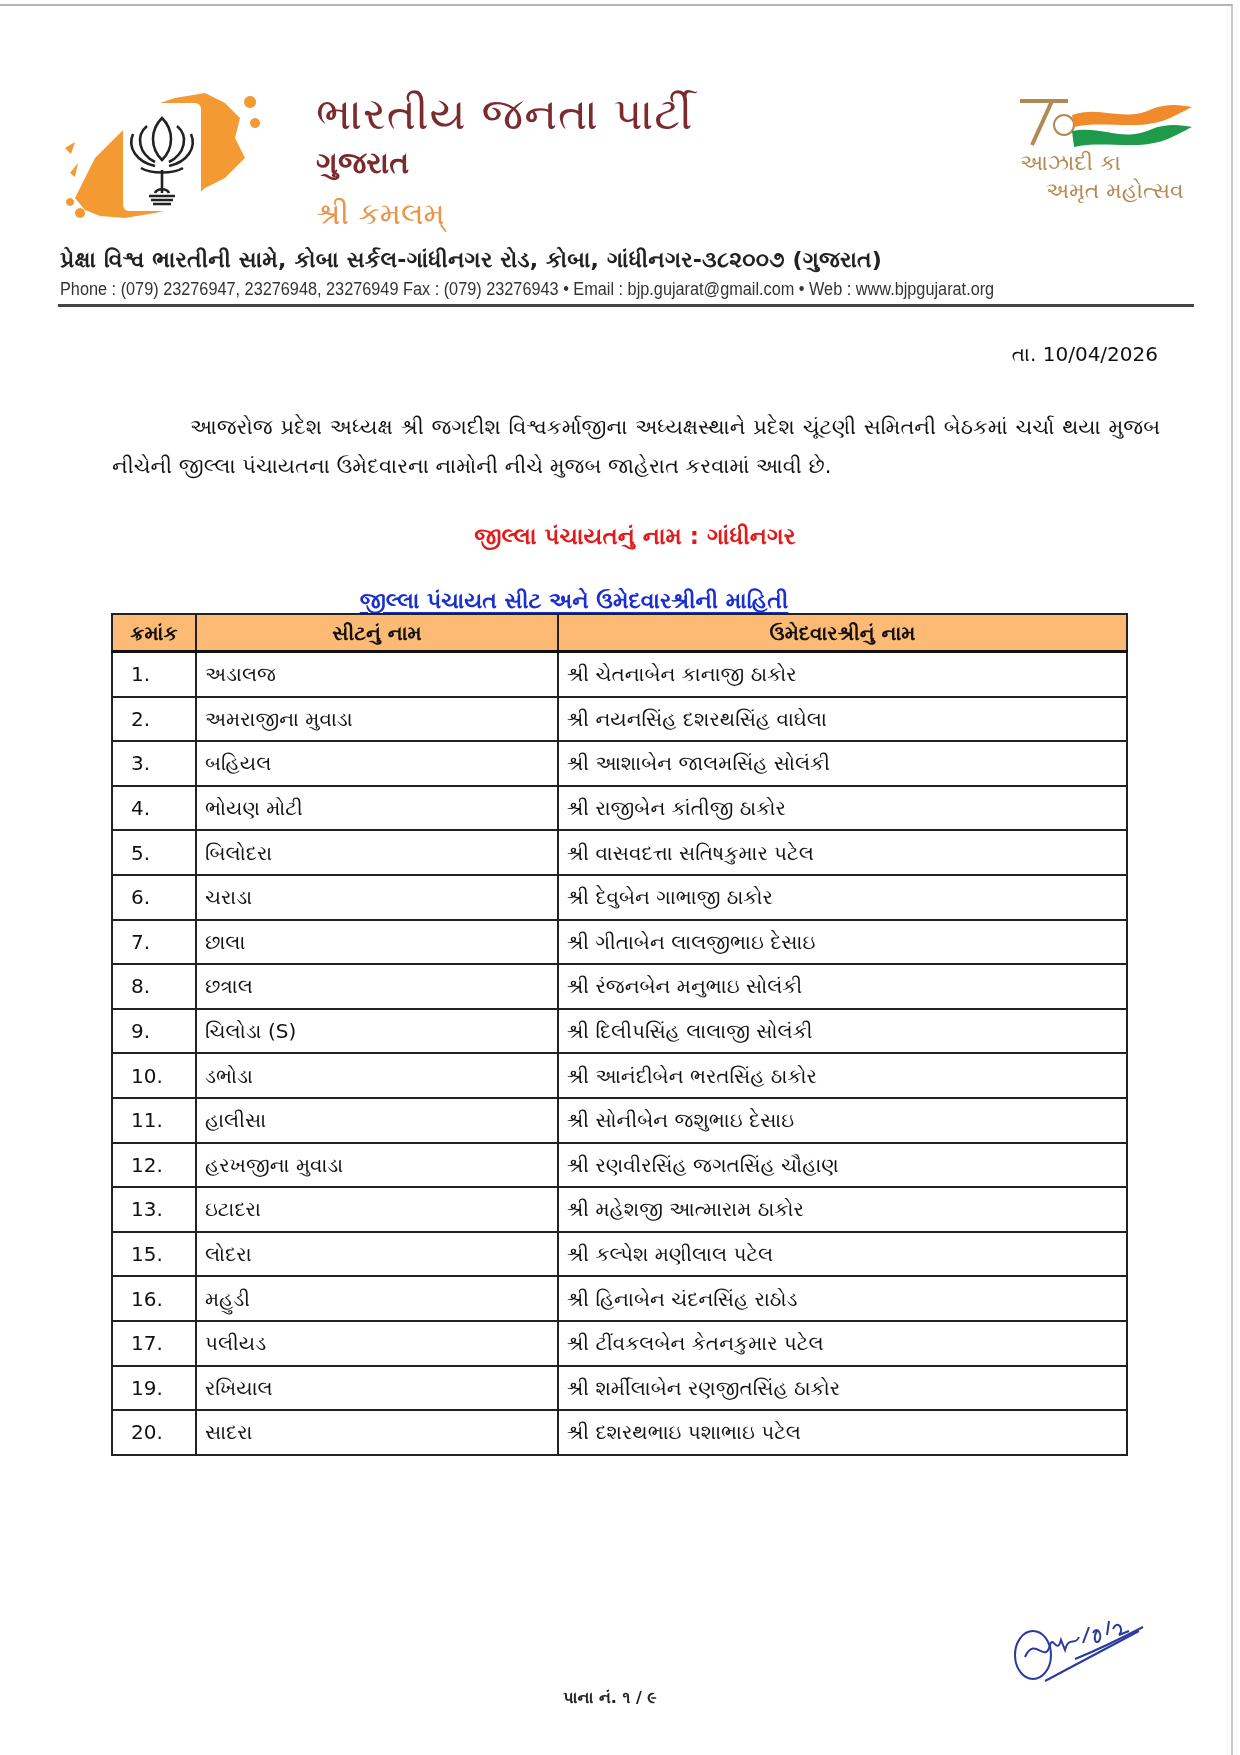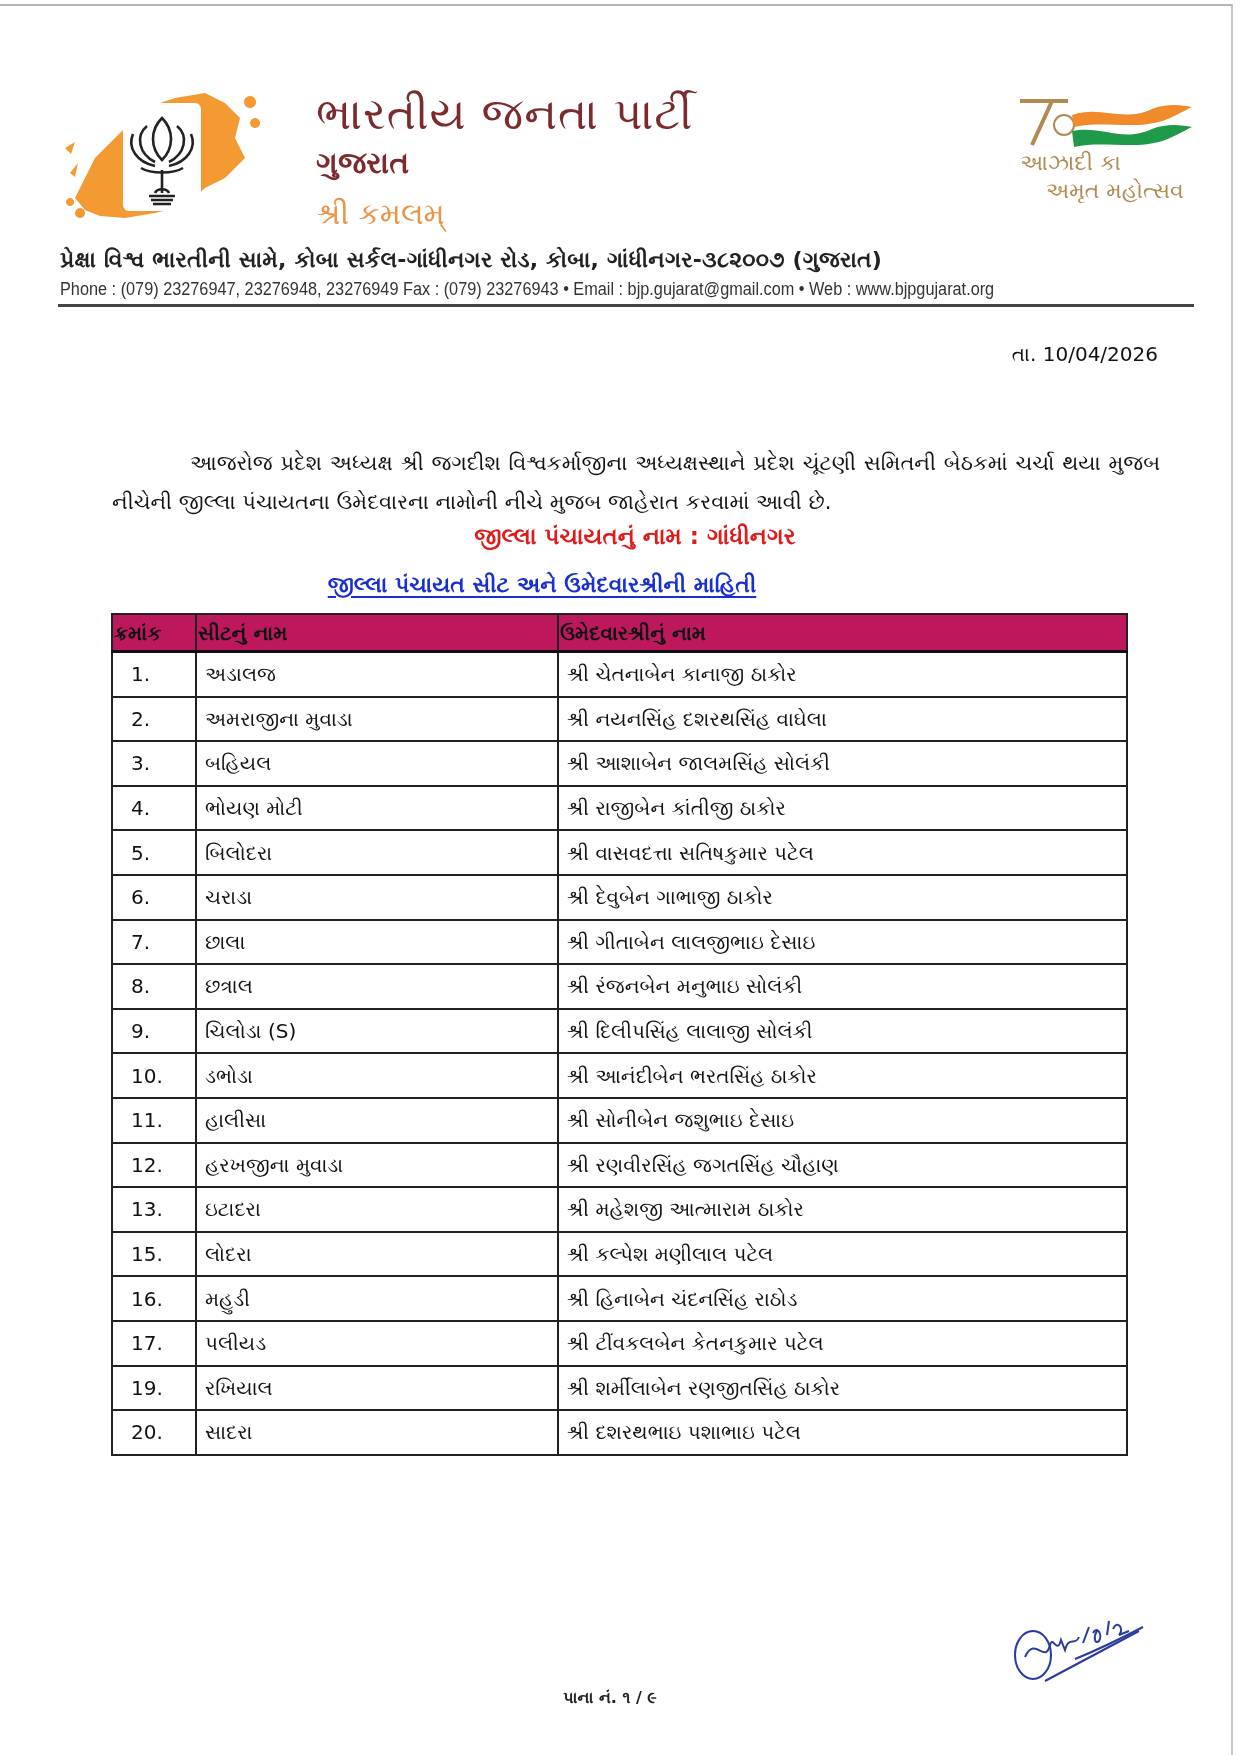--- a/index.html
+++ b/index.html
@@ -16,29 +16,29 @@
   .azadi { position: absolute; left: 1012px; top: 95px; width: 200px; height: 120px; }
   .azadi-line1 { position: absolute; left: 1020px; top: 150px; font-size: 22px; color: #b08a52; white-space: nowrap; }
   .azadi-line2 { position: absolute; left: 1046px; top: 178px; font-size: 22px; color: #b08a52; white-space: nowrap; }
   .address { position: absolute; left: 60px; top: 247px; font-size: 22px; font-weight: bold; color: #222;
              white-space: nowrap; letter-spacing: 0.2px; }
   .contact { position: absolute; left: 60px; top: 279px; font-family: "Liberation Sans", sans-serif;
              font-size: 17.5px; color: #333; white-space: nowrap; transform: scaleX(0.93); transform-origin: left; }
   .header-rule { position: absolute; left: 58px; top: 304px; width: 1136px; height: 3px; background: #444; }
   .date { position: absolute; right: 82px; top: 342px; font-size: 20px; color: #111; white-space: nowrap; }
   .para { position: absolute; left: 112px; top: 408px; width: 1048px; font-size: 21px; line-height: 39px;
-          color: #111; text-indent: 78px; text-align: justify; margin-top: 36px; }
+          color: #111; text-indent: 78px; text-align: justify; }
   .section-title { position: absolute; left: 0; width: 1240px; top: 523px; text-align: center;
                    font-size: 23px; font-weight: bold; color: #e01b1b; padding-left: 15px; }
-  .section-subtitle { position: absolute; left: 0; width: 1084px; top: 572px; text-align: center;
-                      font-size: 22px; font-weight: bold; color: #1a2fcf; }
+  .section-subtitle { position: absolute; left: 0; width: 1084px; top: 588px; text-align: center;
+                      font-size: 22px; font-weight: bold; color: #1a2fcf; padding-left: 32px; }
   .section-subtitle span { text-decoration: underline; text-underline-offset: 4px; }
   table.seats { position: absolute; left: 111px; top: 613px; width: 1017px; border-collapse: collapse; }
   table.seats th, table.seats td { border: 2px solid #222; font-size: 20px; }
-  table.seats th { background: #be185d; height: 33px; font-weight: bold; text-align: left; border-bottom: 3px solid #111; }
+  table.seats th { background: #fdba74; height: 33px; font-weight: bold; text-align: center; border-bottom: 3px solid #111; }
   table.seats td { height: 42.6px; padding: 0 8px; text-align: left; }
   table.seats td.num { width: 56px; padding-left: 18px; }
   table.seats td.seat { width: 344px; }
   .signature { position: absolute; left: 1005px; top: 1595px; width: 140px; height: 90px; }
   .page-number { position: absolute; left: 0; width: 1220px; top: 1688px; text-align: center;
                  font-size: 16px; font-weight: bold; color: #222; }
 </style>
 </head>
 <body>
 

